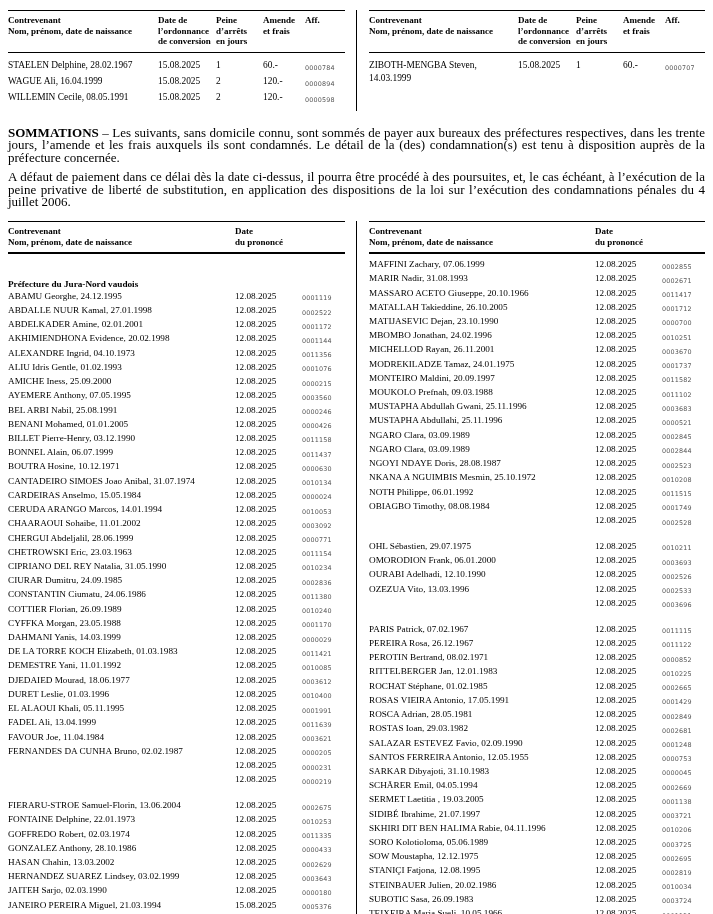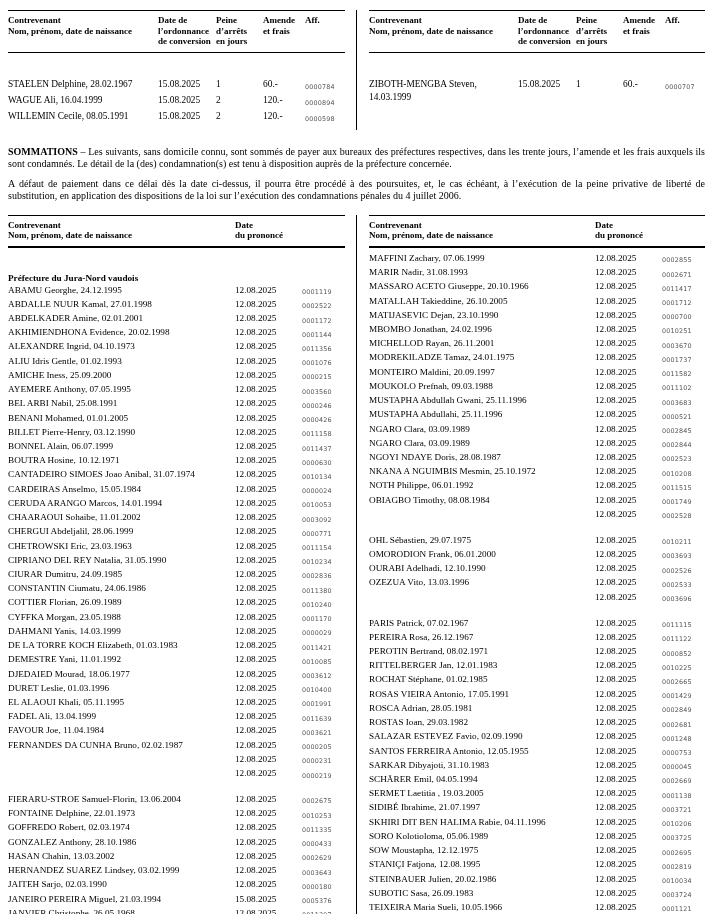--- a/index.html
+++ b/index.html
@@ -17,34 +17,34 @@
   .half-right { width:349px; padding-left:12px; border-left:1px solid #000; }
 
   .rule        { border-top:1.6px solid #000; }
   .rule-thin   { border-top:1.3px solid #000; }
   .rule-heavy  { border-top:2.2px solid #000; }
 
   .conv-head {
     display:grid; grid-template-columns:1fr 56px 45px 40px 40px; column-gap:2px;
     font-weight:bold; font-size:9px; line-height:10.5px; padding:4px 0 5px 0;
   }
-  .conv-body { padding-top:25px; padding-bottom:4px; }
+  .conv-body { padding-top:6px; padding-bottom:4px; }
   .conv-row {
     display:grid; grid-template-columns:1fr 56px 45px 40px 40px; column-gap:2px;
     font-size:9.4px; line-height:13px;
   }
   .conv-row .cell-name div:empty { display:none; }
   .num-small {
     font-family:"DejaVu Sans",sans-serif; font-size:6.4px; color:#555;
     letter-spacing:.2px;
   }
   .conv-row .num-small { padding-top:3px; }
 
   
-  .sommations { margin-top:16px; font-size:10px; line-height:12.6px; text-align:justify; }
+  .sommations { margin-top:16px; font-size:13px; line-height:12.6px; text-align:justify; }
   .sommations p { margin:0 0 7px 0; }
   .sommations b { font-weight:bold; }
 
   
   .lower-section { display:flex; margin-top:12px; }
   .jud-head {
     display:grid; grid-template-columns:1fr 110px;
     font-weight:bold; font-size:9px; line-height:10.5px; padding:4px 0 5px 0;
   }
   .jud-body { padding-top:5px; }

